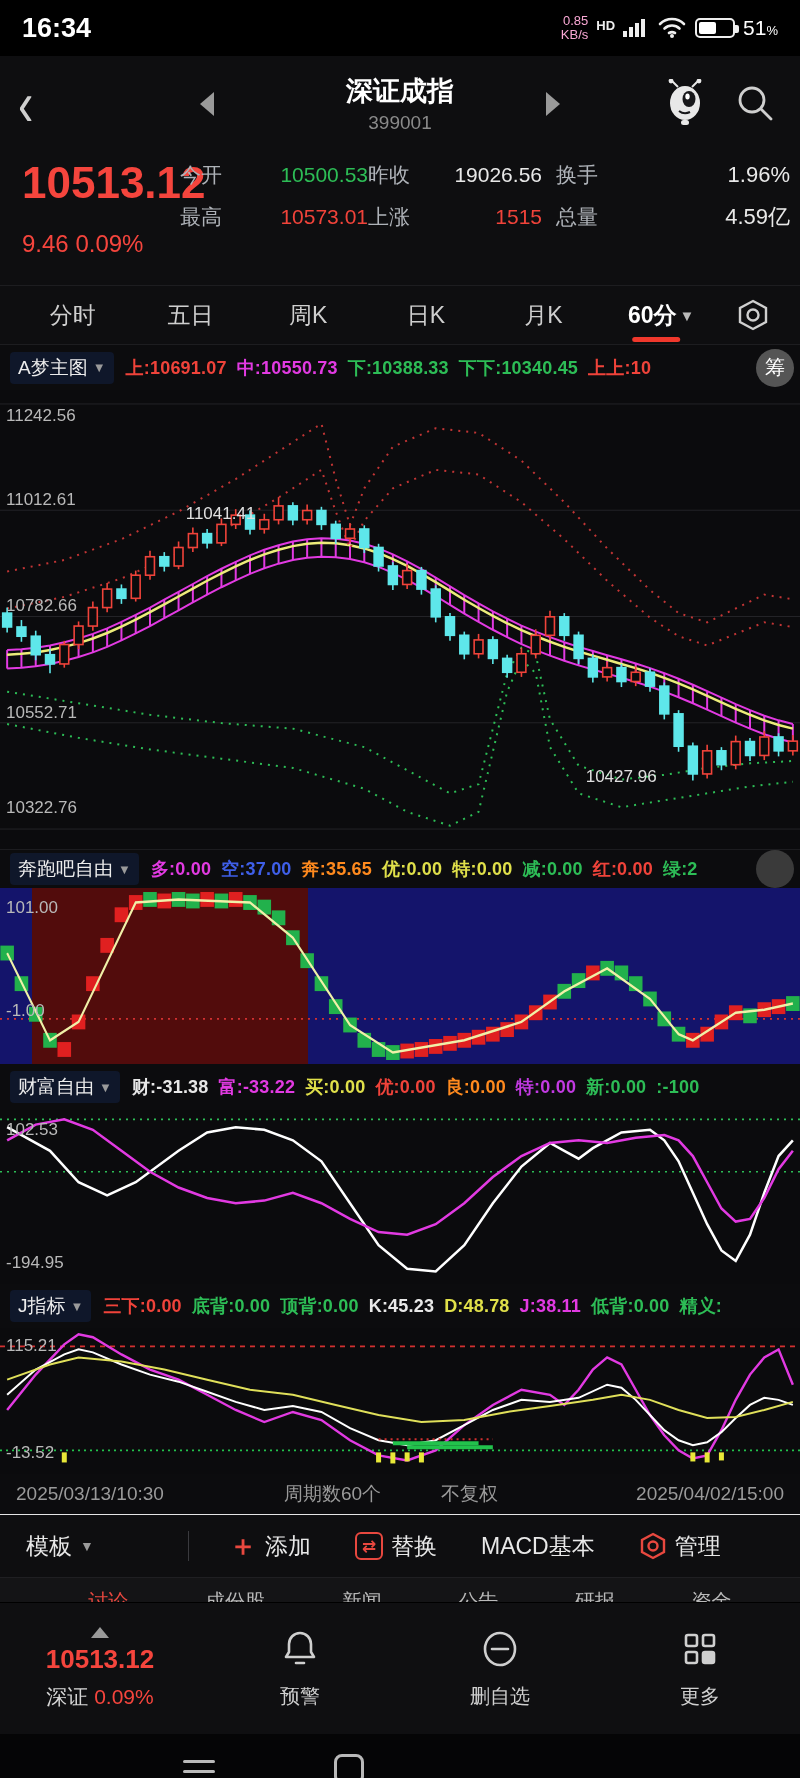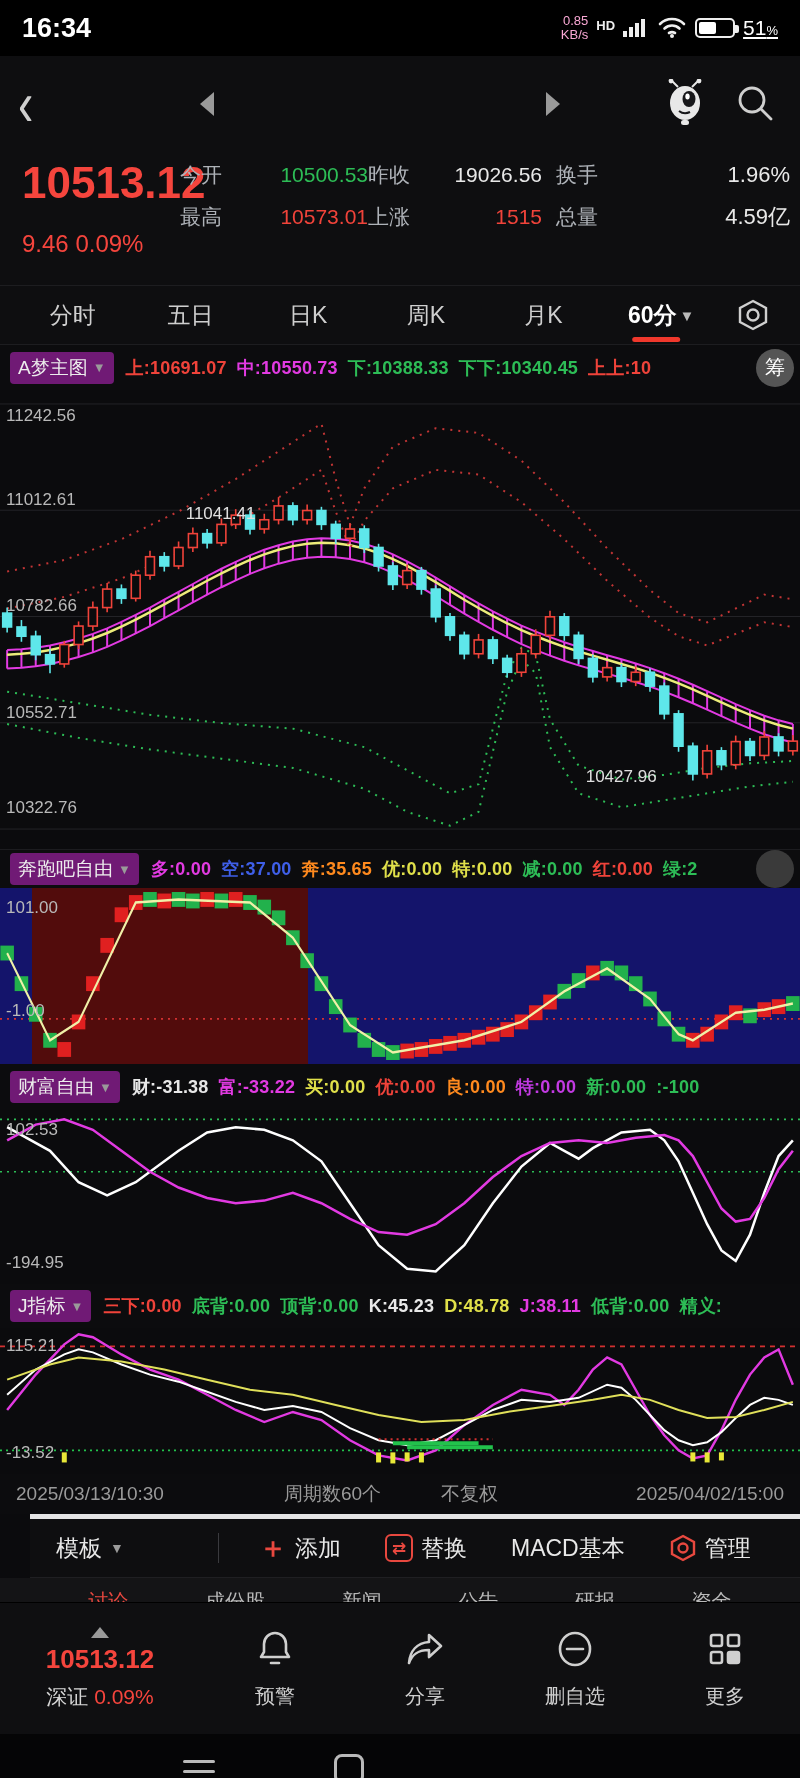--- a/index.html
+++ b/index.html
@@ -5,21 +5,21 @@
   * { box-sizing: border-box; margin: 0; padding: 0; }
   html,body { width:800px; height:1778px; background:#0b0b0d; overflow:hidden;
     font-family:"Liberation Sans","DejaVu Sans",sans-serif; color:#e8e8e8; }
   .c-red{color:#f0433a}.c-green{color:#2dbd56}.c-white{color:#e8e8e8}
   
   .status{height:56px;background:#000;display:flex;align-items:center;padding:0 22px;}
   .status .time{font-size:27px;font-weight:bold;color:#fff;}
   .status .right{margin-left:auto;display:flex;align-items:center;gap:8px;}
   .speed{font-size:13px;line-height:14px;color:#f9a8d4;text-align:right;}
   .hd{font-size:13px;font-weight:bold;color:#eee;align-self:flex-start;margin-top:4px;}
-  .batt-pct{font-size:21px;color:#fff;text-decoration:underline;}
+  .batt-pct{font-size:21px;color:#fff;}
   .batt-pct small{font-size:13px;}
   .battery{width:40px;height:20px;border:2px solid #eee;border-radius:5px;position:relative;}
   .battery::after{content:"";position:absolute;right:-6px;top:5px;width:4px;height:8px;background:#eee;border-radius:0 2px 2px 0;}
   .battery .fill{position:absolute;left:2px;top:2px;bottom:2px;width:46%;background:#fff;border-radius:2px;}
   
   .header{height:94px;background:#0e0e10;display:flex;align-items:center;position:relative;}
   .back{font-size:46px;color:#cfcfcf;margin-left:18px;font-weight:200;transform:scaleY(1.35);}
   .titlebox{position:absolute;left:0;right:0;text-align:center;}
   .titlebox .t{font-size:27px;font-weight:bold;color:#fff;}
   .titlebox .c{font-size:19px;color:#8a8a8a;margin-top:3px;}
@@ -40,21 +40,21 @@
   .srow .lb3{width:66px;}
   .srow .v3{flex:1;font-size:22px;}
   
   .ptabs{height:60px;display:flex;align-items:center;border-top:1px solid #1d1d20;border-bottom:1px solid #1d1d20;background:#0e0e10;padding:0 14px;}
   .ptab{flex:1;text-align:center;font-size:23px;color:#cfcfcf;position:relative;height:100%;display:flex;align-items:center;justify-content:center;}
   .ptab.active{color:#fff;font-weight:bold;}
   .ptab.active .ul{position:absolute;bottom:2px;left:50%;transform:translateX(-60%);width:48px;height:5px;border-radius:3px;background:#f0382c;}
   .ptab .caret{color:#b9b9b9;font-size:15px;margin-left:3px;}
   
   .phead{display:flex;align-items:center;padding:0 10px;background:#0c0c0e;position:relative;overflow:hidden;white-space:nowrap;}
-  .chip{background:#701a75;border-radius:4px;padding:3px 8px;font-size:19px;color:#ececec;display:inline-flex;align-items:center;gap:5px;flex:none;}
+  .chip{background:#0f172a;border-radius:4px;padding:3px 8px;font-size:19px;color:#ececec;display:inline-flex;align-items:center;gap:5px;flex:none;}
   .chip .caret{color:#9a9a9a;font-size:13px;}
   .pvals{margin-left:12px;font-size:18px;font-weight:bold;letter-spacing:.2px;}
   .pvals span{margin-right:10px;}
   .badge{position:absolute;right:6px;top:50%;transform:translateY(-50%);width:38px;height:38px;border-radius:50%;background:rgba(96,96,96,.88);color:#fff;font-size:20px;display:flex;align-items:center;justify-content:center;}
   .badge.empty{background:rgba(70,70,70,.8);}
   
   .plot{position:relative;background:#0b0b0d;}
   .plot svg{position:absolute;inset:0;display:block;}
   .axis-label{position:absolute;left:6px;font-size:17px;color:#b9b9b9;z-index:3;}
   .annotation{position:absolute;font-size:17px;color:#e0e0e0;z-index:3;}
@@ -65,21 +65,21 @@
   #head-main{height:45px;}
   #head-runner{height:38px;}
   #head-wealth{height:46px;}
   #head-kdj{height:44px;}
   
   .daterow{height:40px;display:flex;align-items:center;font-size:19px;color:#9a9a9a;padding:0 16px;background:#0c0c0e;}
   .daterow .mid1{margin-left:120px;}
   .daterow .mid2{margin-left:60px;}
   .daterow .end{margin-left:auto;}
   
-  .toolbar{height:64px;display:flex;align-items:center;border-top:5px solid #e5e5e5;border-bottom:1px solid #1f1f22;background:#0e0e10;font-size:23px;margin-left:30px;}
+  .toolbar{height:64px;display:flex;align-items:center;border-top:1px solid #e5e5e5;border-bottom:1px solid #1f1f22;background:#0e0e10;font-size:23px;}
   .toolbar .grp{display:flex;align-items:center;gap:8px;margin-right:44px;}
   .tmpl{margin-left:26px;margin-right:0;width:118px;}
   .tdivider{width:1px;height:30px;background:#3a3a3e;margin-right:40px;}
   .plus{color:#e8483f;font-size:28px;font-weight:bold;}
   .swapicon{width:28px;height:28px;border:2px solid #e8483f;border-radius:6px;color:#e8483f;font-size:17px;display:flex;align-items:center;justify-content:center;font-weight:bold;}
   .hexicon{width:28px;height:28px;position:relative;display:flex;align-items:center;justify-content:center;}
   
   .cliprow{height:24px;overflow:hidden;background:#141416;}
   .cliprow .inner{display:flex;justify-content:space-around;padding:10px 30px 0 50px;font-size:20px;color:#b9b9b9;}
   .cliprow .inner span:first-child{color:#e8483f;}
@@ -129,20 +129,24 @@
       </svg>
     <div class="battery">
         <div class="fill"></div>
       </div>
     <span class="batt-pct"><span>51</span><small>%</small></span>
   </div>
 </div>
 
 <div class="header">
   <span class="back">‹</span>
+  <div class="titlebox">
+    <div class="t">深证成指</div>
+    <div class="c">399001</div>
+  </div>
   <div class="tri l"></div>
   <div class="tri r"></div>
   <div class="hicons">
     <svg width="46" height="48" viewBox="0 0 46 48">
       <line x1="16" y1="8" x2="10" y2="2" stroke="#e8e8e8" stroke-width="2"></line>
         <circle cx="9" cy="2" r="2.4" fill="#e8e8e8"></circle>
       <line x1="30" y1="8" x2="36" y2="2" stroke="#e8e8e8" stroke-width="2"></line>
         <circle cx="37" cy="2" r="2.4" fill="#e8e8e8"></circle>
       <ellipse cx="23" cy="24" rx="15" ry="17" fill="#e8e8e8"></ellipse>
       <ellipse cx="27" cy="20" rx="6.5" ry="8" fill="#17171a"></ellipse>
@@ -181,24 +185,24 @@
 </div>
 
 <div class="ptabs" id="period-tabs">
     <div class="ptab">
       <span>分时</span>
     </div>
     <div class="ptab">
       <span>五日</span>
     </div>
     <div class="ptab">
+      <span>周K</span>
+    </div>
+    <div class="ptab">
       <span>日K</span>
-    </div>
-    <div class="ptab">
-      <span>周K</span>
     </div>
     <div class="ptab">
       <span>月K</span>
     </div>
     <div class="ptab active">
       <span>60分</span>
       <span class="caret">▼</span>
       <span class="ul"></span>
     </div>
     <div class="ptab" style="flex: 0 0 66px;">
@@ -584,26 +588,20 @@
   </div>
   <div class="baction">
     <svg width="44" height="44" viewBox="0 0 44 44">
       <path d="M22 6 a11 11 0 0 1 11 11 v8 l3 5 H8 l3-5 v-8 a11 11 0 0 1 11-11 z" fill="none" stroke="#cfcfcf" stroke-width="2.6" stroke-linejoin="round"></path>
       <line x1="18" y1="36" x2="26" y2="36" stroke="#cfcfcf" stroke-width="2.6" stroke-linecap="round"></line>
       </svg>
     <div class="lbl">预警</div>
   </div>
   <div class="baction">
     <svg width="44" height="44" viewBox="0 0 44 44">
-      <path d="M26 8 l12 11 -12 11 v-7 C14 23 9 28 6 36 7 24 14 16 26 15 z" fill="none" stroke="#cfcfcf" stroke-width="2.6" stroke-linejoin="round"></path>
-      </svg>
-    <div class="lbl">分享</div>
-  </div>
-  <div class="baction">
-    <svg width="44" height="44" viewBox="0 0 44 44">
       <ellipse cx="22" cy="22" rx="15" ry="16" fill="none" stroke="#cfcfcf" stroke-width="2.6"></ellipse>
       <line x1="14" y1="22" x2="30" y2="22" stroke="#cfcfcf" stroke-width="2.6" stroke-linecap="round"></line>
       </svg>
     <div class="lbl">删自选</div>
   </div>
   <div class="baction">
     <svg width="44" height="44" viewBox="0 0 44 44">
       <rect x="8" y="8" width="11" height="11" rx="2" fill="none" stroke="#cfcfcf" stroke-width="2.6"></rect>
       <rect x="25" y="8" width="11" height="11" rx="2" fill="none" stroke="#cfcfcf" stroke-width="2.6"></rect>
       <rect x="8" y="25" width="11" height="11" rx="2" fill="none" stroke="#cfcfcf" stroke-width="2.6"></rect>

